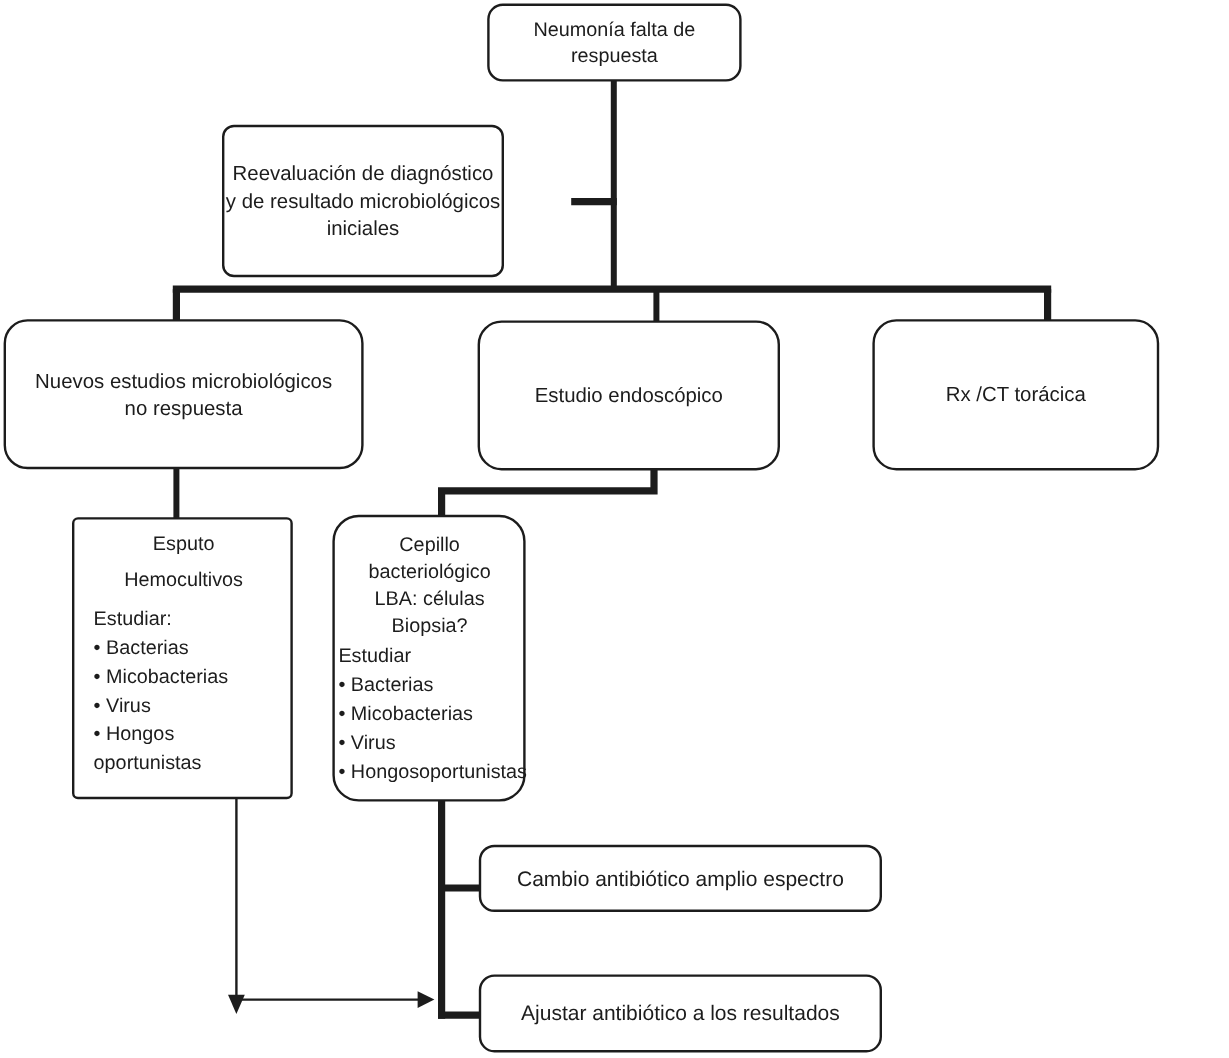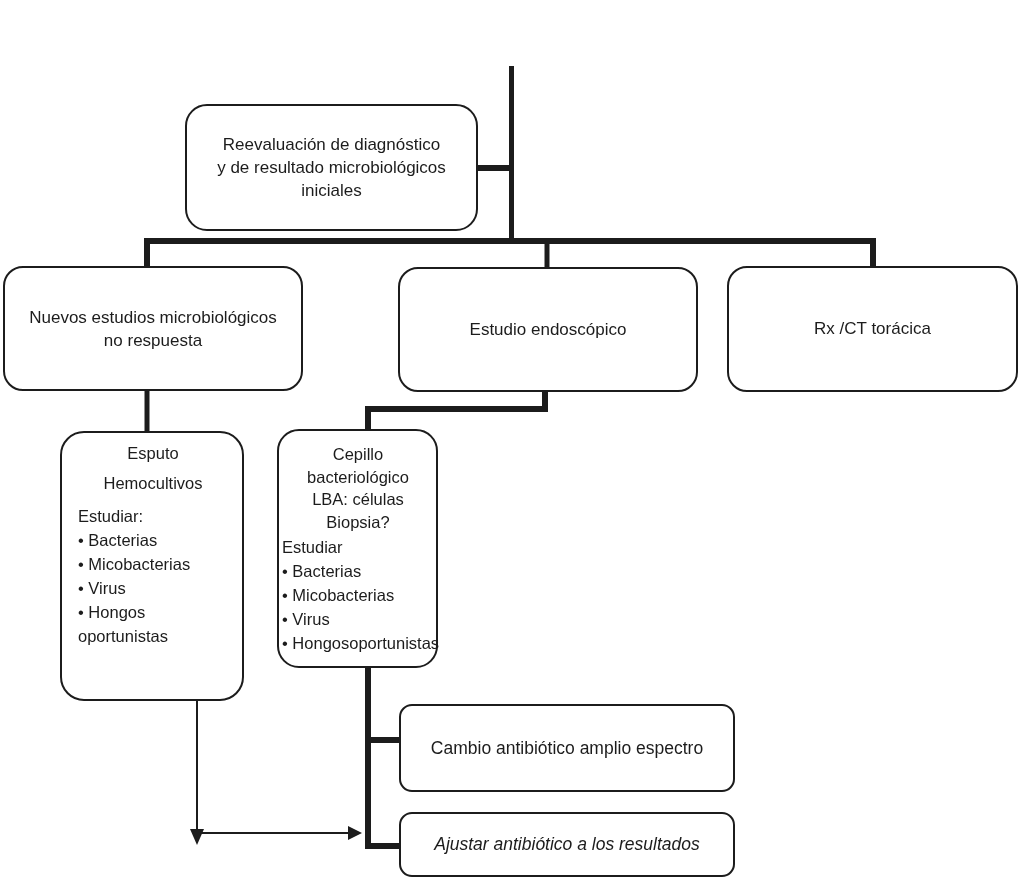--- a/index.html
+++ b/index.html
@@ -24,30 +24,30 @@
     display: flex;
     flex-direction: column;
     align-items: center;
     justify-content: center;
     text-align: center;
   }
   .c-line { text-align: center; }
   .l-line { text-align: left; white-space: nowrap; }
 
   #node-root        { left: 406px; top: 3px;   width: 212px; height: 65px;  border-radius: 13px; font-size: 16.5px; line-height: 22px; }
-  #node-reeval      { left: 185px; top: 104px; width: 293px; height: 127px; border-radius: 22px; font-size: 17px;   line-height: 23px; justify-content: center; }
+  #node-reeval      { left: 185px; top: 104px; width: 235px; height: 127px; border-radius: 10px; font-size: 17px;   line-height: 23px; justify-content: center; }
   #node-nuevos      { left: 3px;   top: 266px; width: 300px; height: 125px; border-radius: 20px; font-size: 17px;   line-height: 23px; }
-  #node-endoscopico { left: 398px; top: 267px; width: 300px; height: 125px; border-radius: 20px; font-size: 17px; }
-  #node-rxct        { left: 727px; top: 266px; width: 291px; height: 126px; border-radius: 20px; font-size: 17px; }
-  #node-cambio      { left: 399px; top: 704px; width: 336px; height: 88px;  border-radius: 13px; font-size: 17.5px; justify-content: center; }
-  #node-ajustar     { left: 399px; top: 812px; width: 336px; height: 65px;  border-radius: 13px; font-size: 17.5px; font-style: italic; }
+  #node-endoscopico { left: 398px; top: 267px; width: 252px; height: 125px; border-radius: 20px; font-size: 17px; }
+  #node-rxct        { left: 727px; top: 266px; width: 239px; height: 126px; border-radius: 20px; font-size: 17px; }
+  #node-cambio      { left: 399px; top: 704px; width: 336px; height: 56px;  border-radius: 13px; font-size: 17.5px; justify-content: center; }
+  #node-ajustar     { left: 399px; top: 812px; width: 336px; height: 65px;  border-radius: 13px; font-size: 17.5px; }
 
   #node-esputo {
-    left: 60px; top: 431px; width: 184px; height: 270px;
-    border-radius: 24px; font-size: 16.5px;
+    left: 60px; top: 431px; width: 184px; height: 235px;
+    border-radius: 5px; font-size: 16.5px;
     padding: 8px 4px 0 6px;
   }
   #node-esputo .c-line { line-height: 24px; }
   #node-esputo .c-line.gap { margin-top: 6px; }
   #node-esputo .l-line { line-height: 24px; margin-left: 10px; }
   #node-esputo .l-line.first { margin-top: 9px; }
 
   #node-cepillo {
     left: 277px; top: 429px; width: 161px; height: 239px;
     border-radius: 22px; font-size: 16.5px;
@@ -77,20 +77,24 @@
       <path d="M365 846 H 400" stroke-width="6"></path>
       <path d="M197 665 V 830" stroke-width="2"></path>
       <path d="M197 833 H 350" stroke-width="2"></path>
     </g>
     <g fill="#1c1c1c" stroke="none">
       <polygon points="190,829 204,829 197,845"></polygon>
       <polygon points="348,826 348,840 362,833"></polygon>
     </g>
   </svg>
 
+  <div class="node flex-center" id="node-root">
+    <div class="c-line">Neumonía falta de</div>
+    <div class="c-line">respuesta</div>
+  </div>
 
   <div class="node flex-center" id="node-reeval">
     <div class="c-line">Reevaluación de diagnóstico</div>
     <div class="c-line">y de resultado microbiológicos</div>
     <div class="c-line">iniciales</div>
   </div>
 
   <div class="node flex-center" id="node-nuevos">
     <div class="c-line">Nuevos estudios microbiológicos</div>
     <div class="c-line">no respuesta</div>

